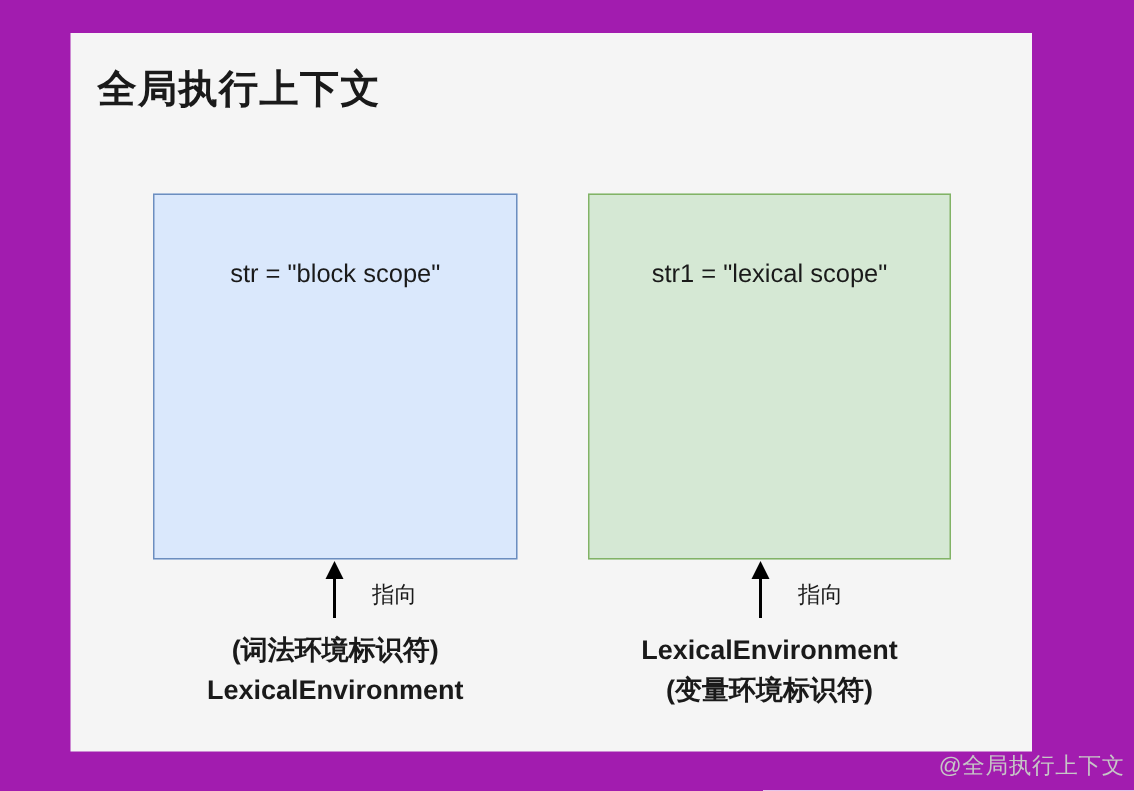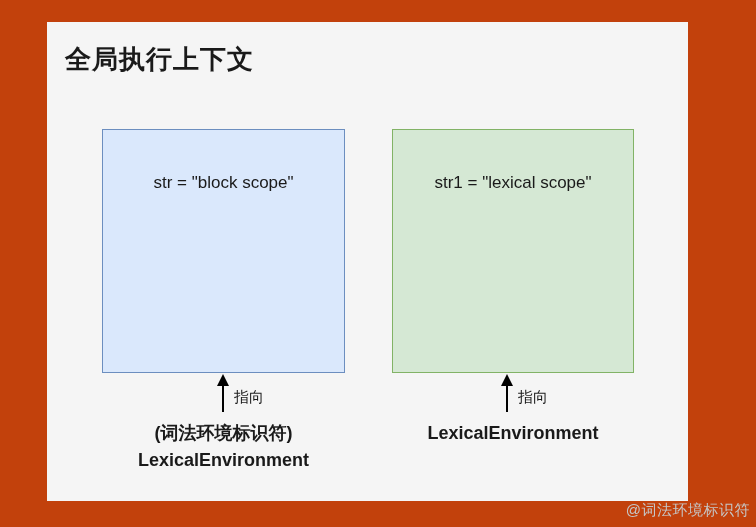--- a/index.html
+++ b/index.html
@@ -8,21 +8,21 @@
     width: 756px;
     height: 527px;
     background: #ffffff;
     font-family: "Liberation Sans", "DejaVu Sans", sans-serif;
     overflow: hidden;
   }
   .canvas {
     position: relative;
     width: 756px;
     height: 527px;
-    background: #c2410c;
+    background: #a21caf;
   }
   .panel {
     position: absolute;
     left: 47px;
     top: 22px;
     width: 641px;
     height: 479px;
     background: var(--panel-bg, #f5f5f5);
   }
   .title {
@@ -90,21 +90,21 @@
   }
   .arrow-shaft {
     width: 2.5px;
     height: 26px;
     background: #000000;
   }
   .pointer-label {
     font-size: 15px;
     line-height: 15px;
     color: var(--text, #1a1a1a);
-    margin-left: 4px;
+    margin-left: 18px;
     margin-top: 15px;
     white-space: nowrap;
   }
   .caption {
     position: absolute;
     top: 398px;
     text-align: center;
     font-weight: bold;
     font-size: 18px;
     line-height: 27px;
@@ -154,18 +154,19 @@
       <span class="pointer-label">指向</span>
     </div>
 
     <div class="caption caption-lexical">
       <div>(词法环境标识符)</div>
       <div>LexicalEnvironment</div>
     </div>
 
     <div class="caption caption-variable">
       <div>LexicalEnvironment</div>
+      <div>(变量环境标识符)</div>
     </div>
 
   </div>
 
-  <div class="watermark">@词法环境标识符</div>
+  <div class="watermark">@全局执行上下文</div>
 </div>
 
 </body></html>

